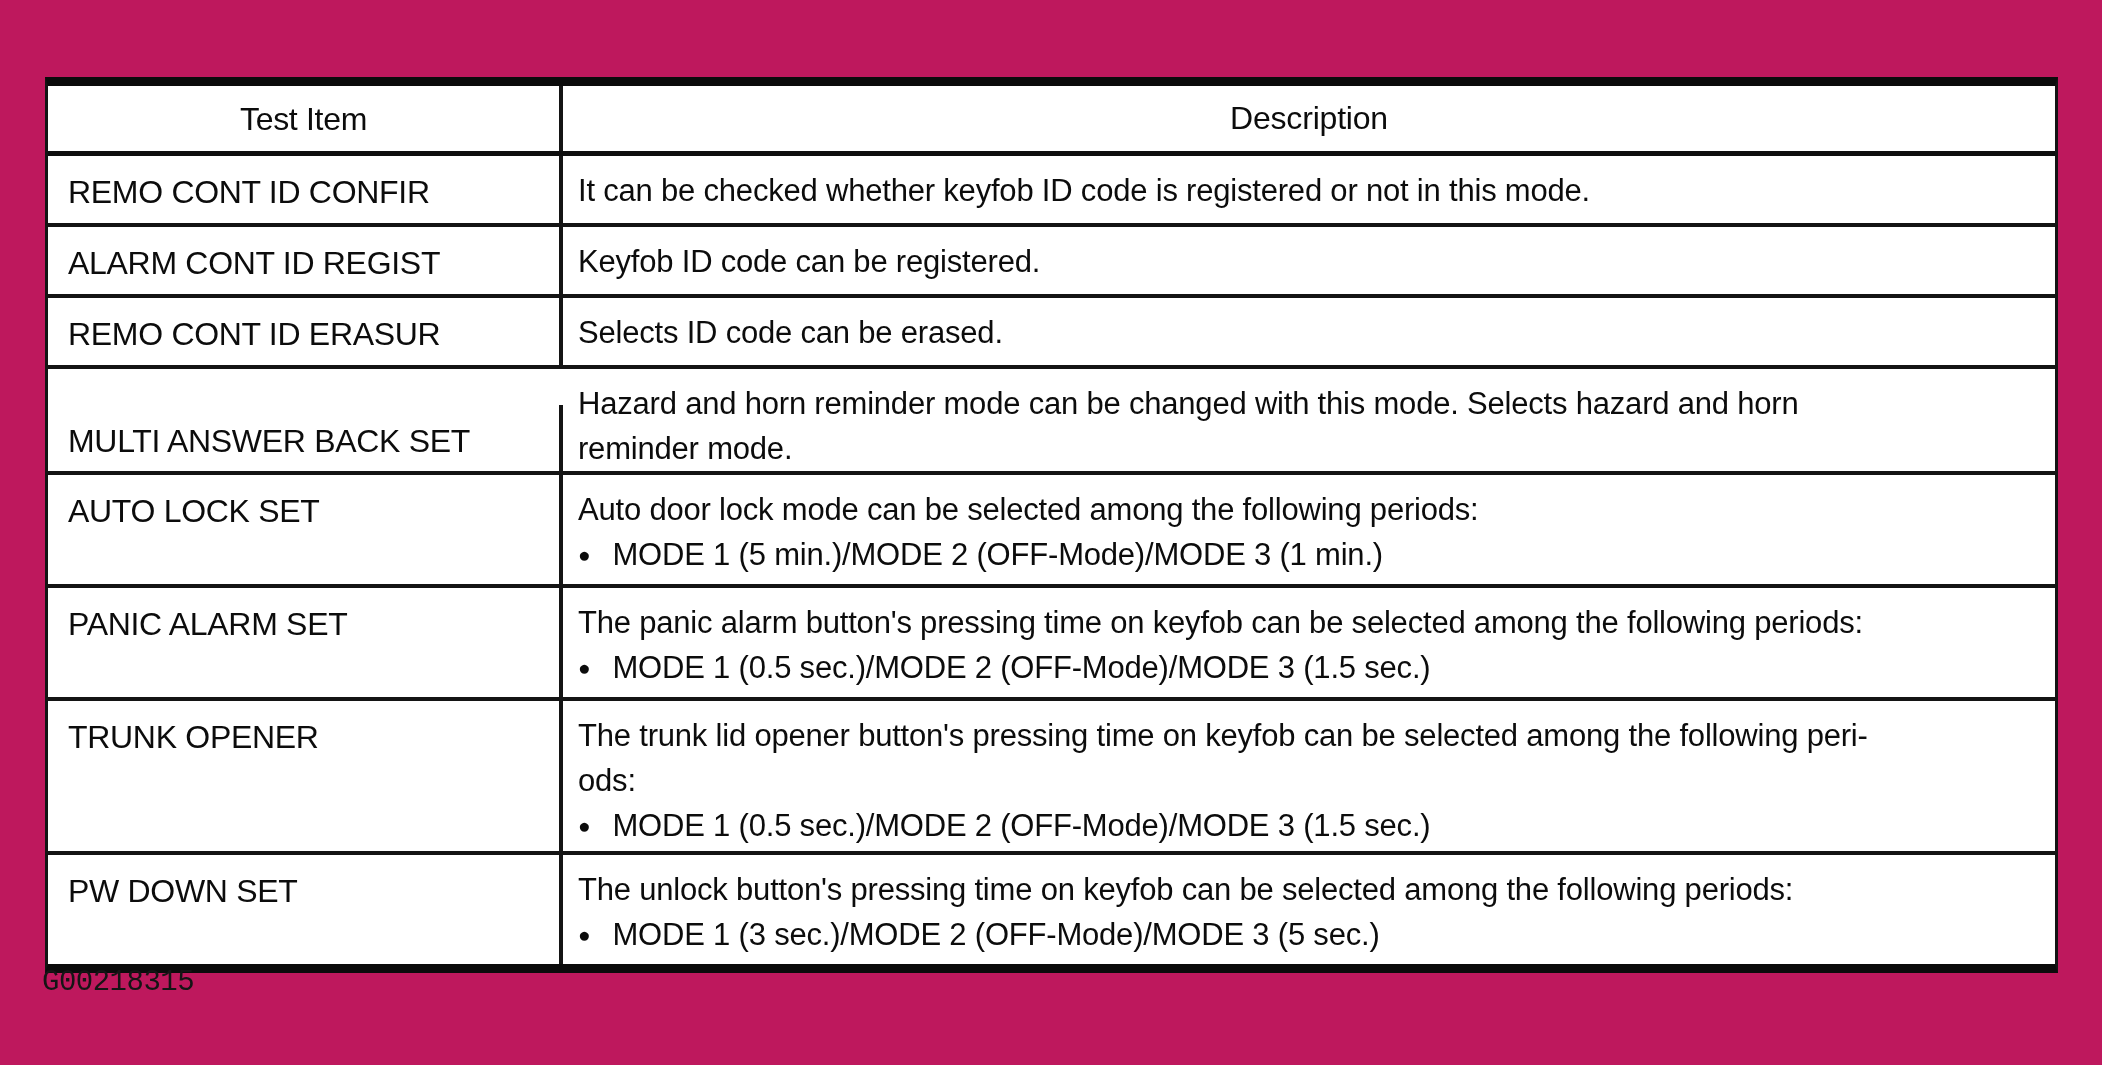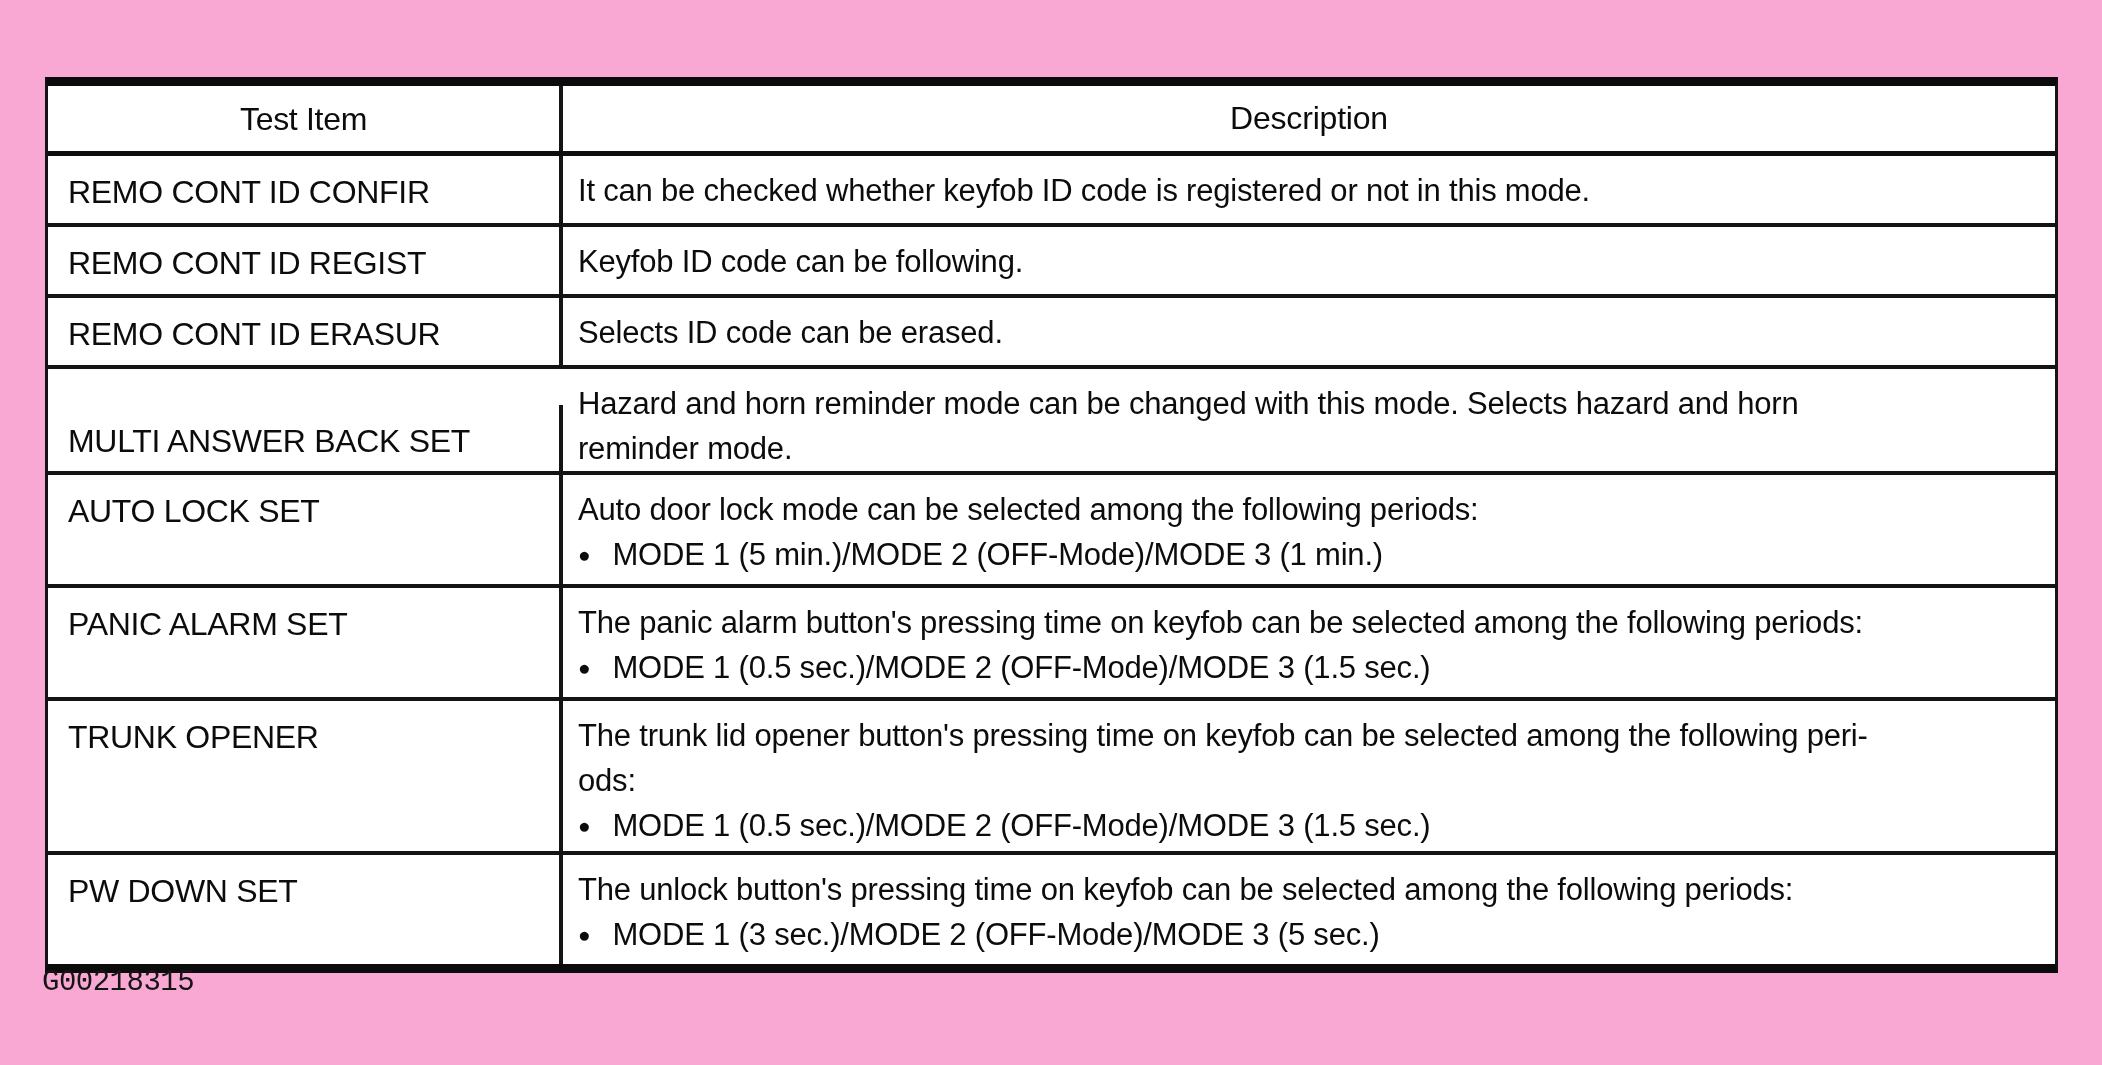--- a/index.html
+++ b/index.html
@@ -9,21 +9,21 @@
     width: 2102px;
     height: 1065px;
     overflow: hidden;
     font-family: "Liberation Sans", "DejaVu Sans", sans-serif;
     color: #0c0c0c;
   }
   .page {
     position: relative;
     width: 2102px;
     height: 1065px;
-    background: #f9a8d4;
+    background: #be185d;
   }
   .spec-table {
     position: absolute;
     left: 45px;
     top: 77px;
     width: 2013px;
     box-sizing: border-box;
     border-top: 9px solid #0b0b0b;
     border-bottom: 9px solid #0b0b0b;
     border-left: 3px solid #141414;
@@ -109,23 +109,23 @@
 
     <div class="trow r1">
       <div class="cell-item">REMO CONT ID CONFIR</div>
       <div class="cell-desc">
         <div class="desc-text">It can be checked whether keyfob ID code is registered or not in this mode.</div>
 
       </div>
     </div>
 
     <div class="trow r2">
-      <div class="cell-item">REMO CONT ID REGIST</div>
+      <div class="cell-item">ALARM CONT ID REGIST</div>
       <div class="cell-desc">
-        <div class="desc-text">Keyfob ID code can be following.</div>
+        <div class="desc-text">Keyfob ID code can be registered.</div>
 
       </div>
     </div>
 
     <div class="trow r3">
       <div class="cell-item">REMO CONT ID ERASUR</div>
       <div class="cell-desc">
         <div class="desc-text">Selects ID code can be erased.</div>
 
       </div>

